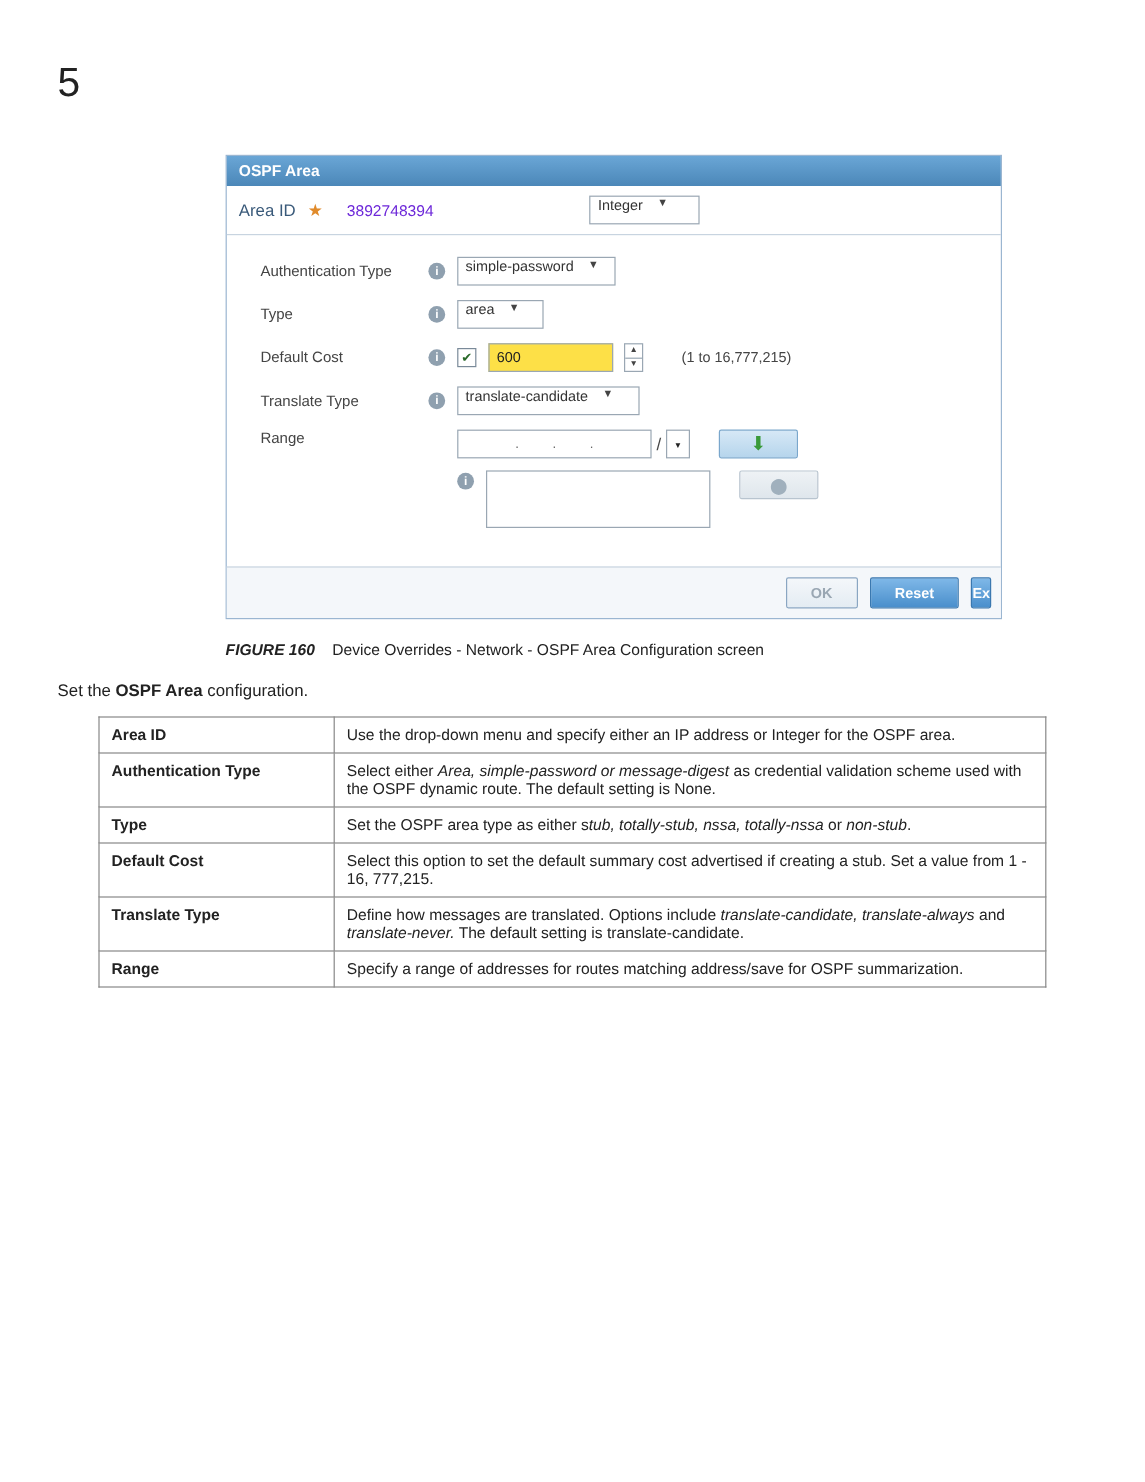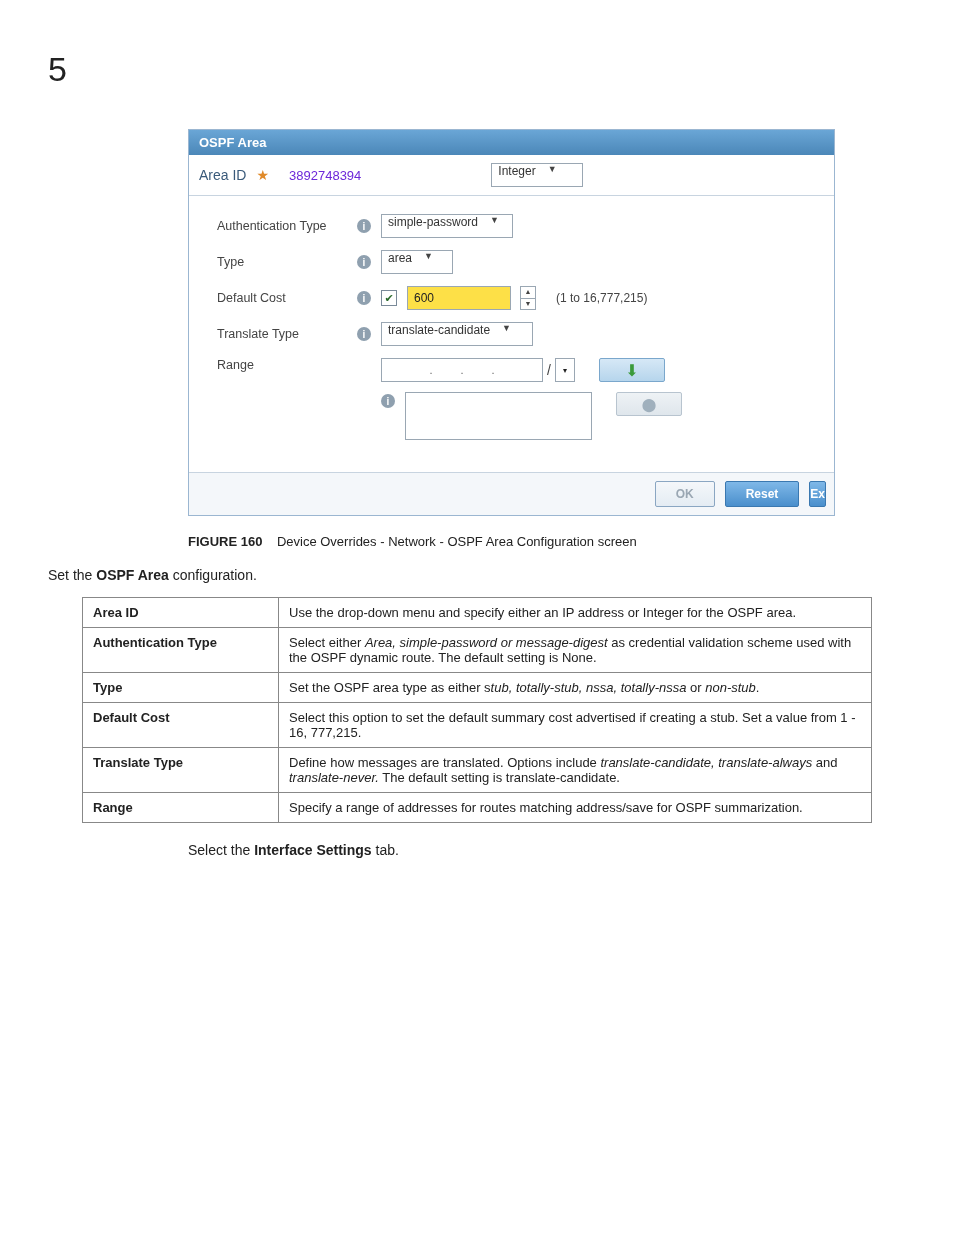--- a/index.html
+++ b/index.html
@@ -135,21 +135,21 @@
   text-align: center;
   line-height: 10px;
   color: #444;
 }
 .spinner div:first-child {
   border-bottom: 1px solid #9aa7b3;
 }
 .range-hint {
   color: #444;
   font-size: 12px;
-  margin-left: 10px;
+  margin-left: 22px;
   text-align: center;
 }
 .ip-box {
   border: 1px solid #9aa7b3;
   height: 22px;
   width: 160px;
   background: #fff;
   display: inline-flex;
   align-items: center;
   justify-content: center;
@@ -240,20 +240,21 @@
   border-color: #3a78b0;
   padding: 0 0;
 }
 .caption {
   margin-left: 140px;
   font-size: 13px;
   margin-bottom: 18px;
 }
 .caption .fig {
   font-weight: bold;
+  font-style: italic;
 }
 .intro {
   font-size: 14px;
   margin-bottom: 14px;
 }
 .intro b {
   font-weight: bold;
 }
 table.desc {
   border-collapse: collapse;
@@ -407,16 +408,13 @@
           <td>Define how messages are translated. Options include <i>translate-candidate, translate-always</i> and <i>translate-never.</i> The default setting is translate-candidate.</td>
         </tr>
         <tr>
           <td>Range</td>
           <td>Specify a range of addresses for routes matching address/save for OSPF summarization.</td>
         </tr>
       </tbody>
   </table>
 
 
-  <div class="para">
-    <span>Select the </span><b>Interface Settings</b><span> tab.</span>
-  </div>
 </div>
 
 </body></html>

